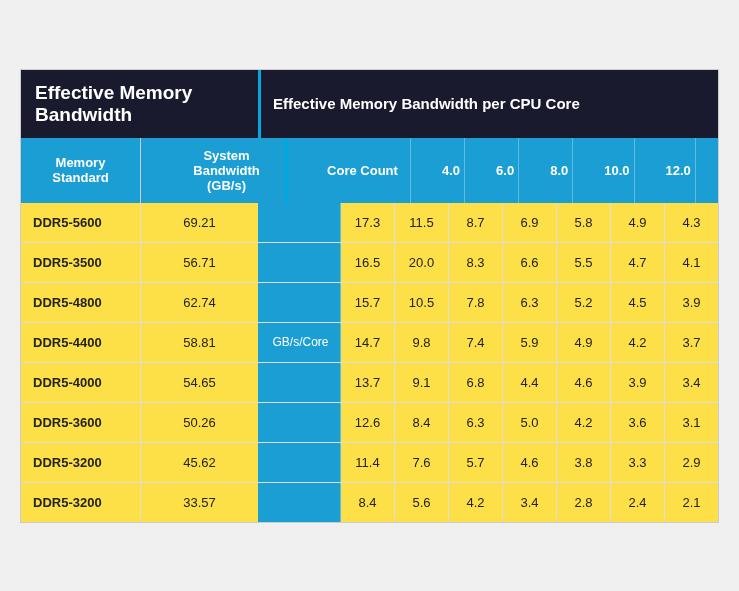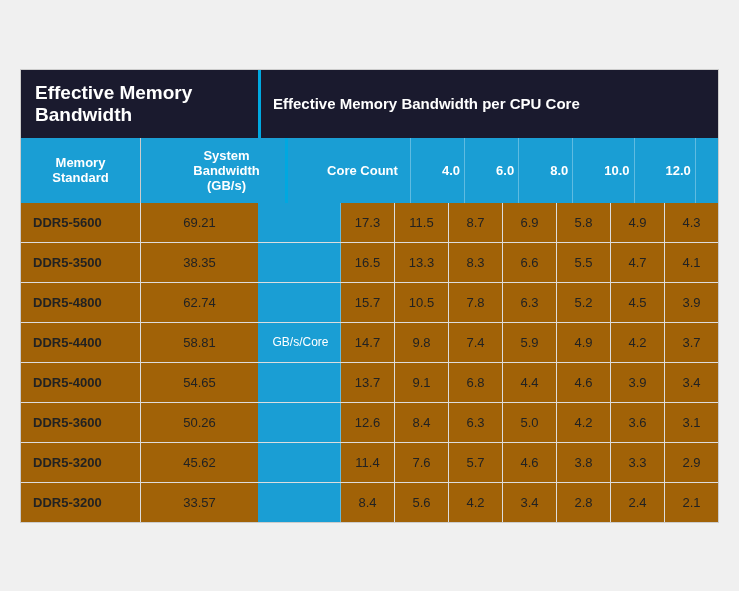--- a/index.html
+++ b/index.html
@@ -111,21 +111,21 @@
       justify-content: center;
     }
 
     .col-value:last-child {
       border-right: none;
     }
 
     .data-row {
       display: flex;
       border-bottom: 1px solid #ddd;
-      background: #a16207;
+      background: #fde047;
     }
 
     .data-row:last-child {
       border-bottom: none;
     }
 
     .cell-mem-std {
       width: 120px;
       padding: 12px 8px;
       font-size: 13px;
@@ -236,24 +236,24 @@
         <div class="cell-value">17.3</div>
         <div class="cell-value">11.5</div>
         <div class="cell-value">8.7</div>
         <div class="cell-value">6.9</div>
         <div class="cell-value">5.8</div>
         <div class="cell-value">4.9</div>
         <div class="cell-value">4.3</div>
       </div>
       <div class="data-row">
         <div class="cell-mem-std">DDR5-3500</div>
-        <div class="cell-sys-bw">38.35</div>
+        <div class="cell-sys-bw">56.71</div>
         <div class="cell-core-count"></div>
         <div class="cell-value">16.5</div>
-        <div class="cell-value">13.3</div>
+        <div class="cell-value">20.0</div>
         <div class="cell-value">8.3</div>
         <div class="cell-value">6.6</div>
         <div class="cell-value">5.5</div>
         <div class="cell-value">4.7</div>
         <div class="cell-value">4.1</div>
       </div>
       <div class="data-row">
         <div class="cell-mem-std">DDR5-4800</div>
         <div class="cell-sys-bw">62.74</div>
         <div class="cell-core-count"></div>

